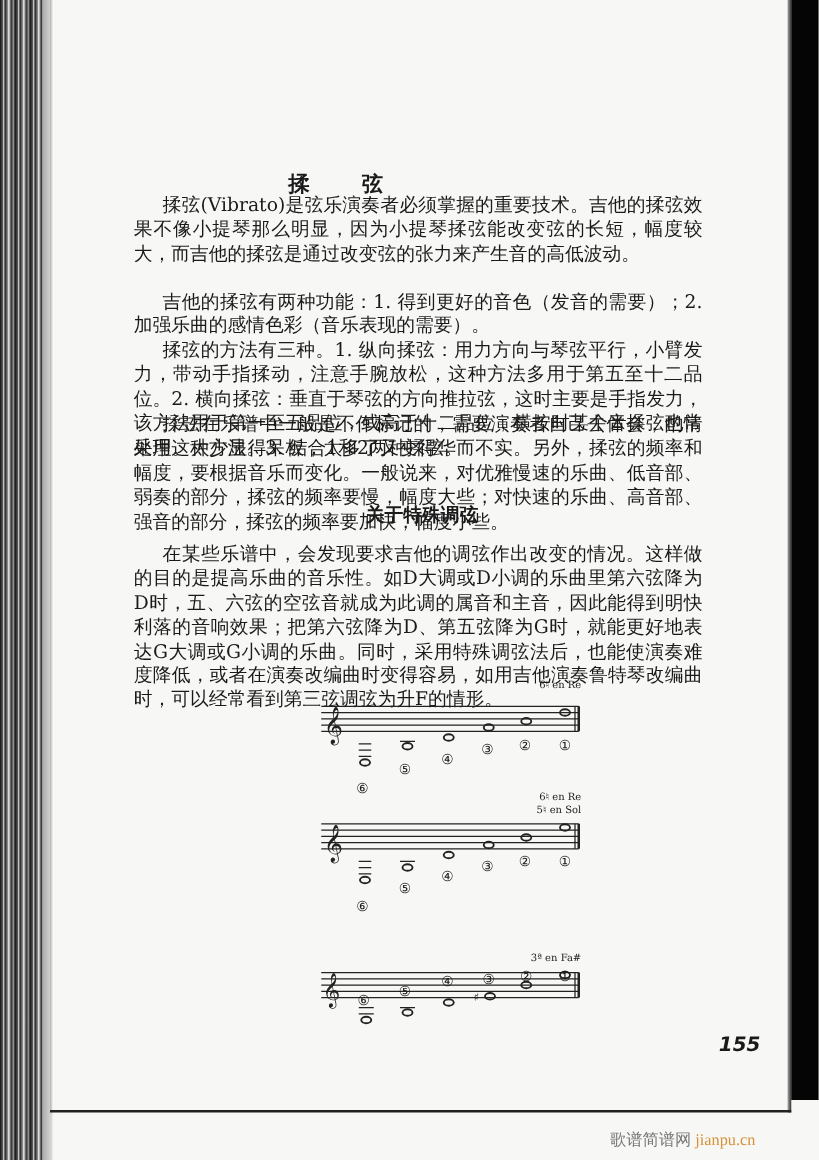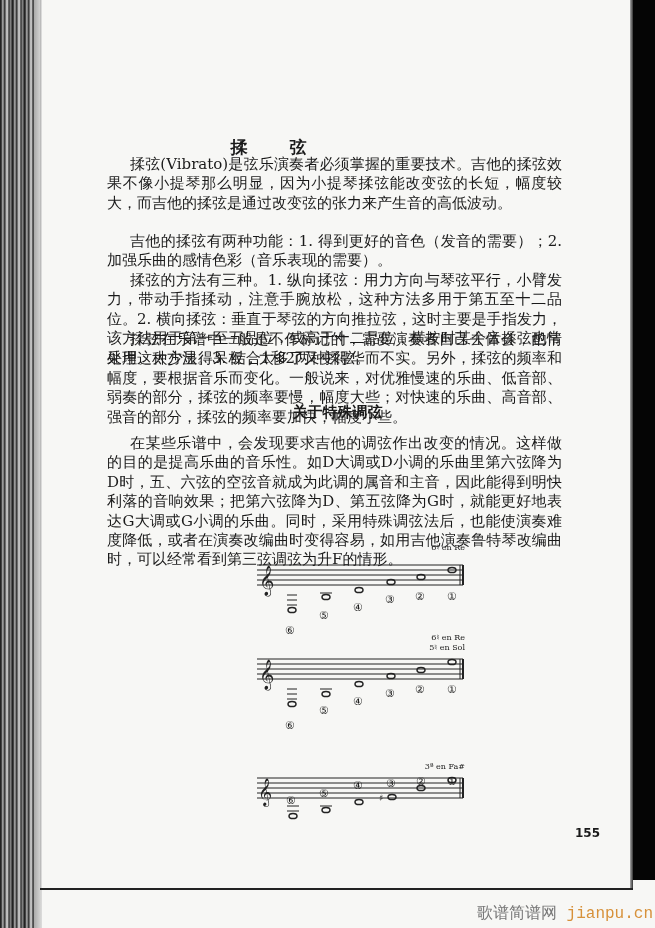--- a/index.html
+++ b/index.html
@@ -54,25 +54,25 @@
     #p2 { top: 232px; }
     #p3 { top: 271px; }
     #p4 { top: 330px; }
     #p5 { top: 434px; }
     .staff-block { position: absolute; left: 255px; width: 210px; }
     .staff-label {
       font-family: "DejaVu Serif", serif; font-size: 8px; line-height: 10px; white-space: pre; text-align: right;
     }
     .page-number {
       position: absolute; left: 575px; top: 826px;
-      font-family: "DejaVu Sans", sans-serif; font-size: 12px; font-weight: bold;
+      font-family: "DejaVu Sans", sans-serif; font-size: 16px; font-weight: bold; font-style: italic;
     }
     .watermark {
-      position: absolute; left: 477px; top: 903px;
-      font-family: Liberation Mono, monospace; font-size: 16px; color: #777;
+      position: absolute; left: 488px; top: 903px;
+      font-family: Liberation Serif, serif; font-size: 13px; color: #777;
     }
     .watermark .wm-url { color: #d7913a; }
     svg text { font-family: "DejaVu Sans", sans-serif; }
   </style>
 </head>
 <body>
 
 <div class="spine"></div>
 <div class="spine2"></div>
 <div class="page-frame-left"></div>

